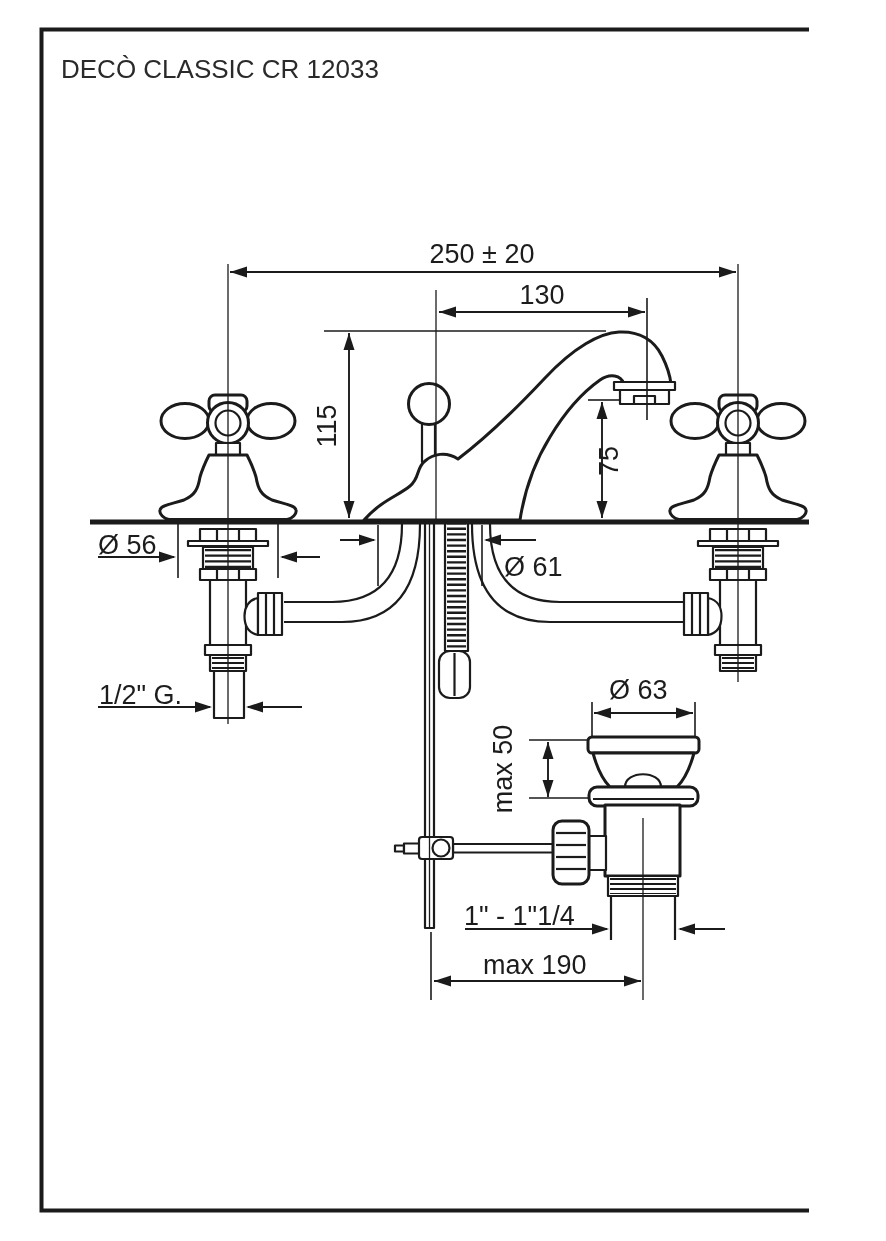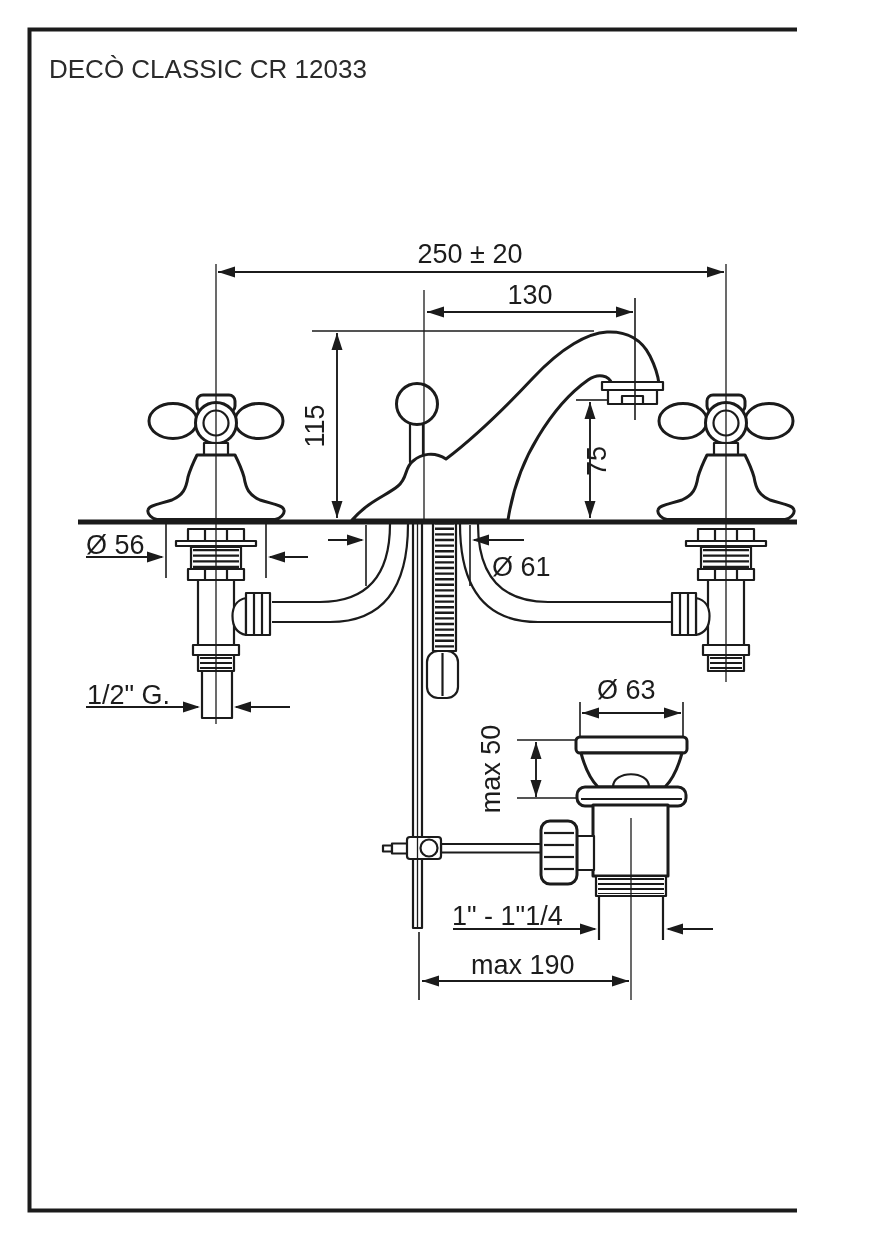--- a/index.html
+++ b/index.html
@@ -1,17 +1,17 @@
 <!DOCTYPE html>
 <html><head>
 <meta charset="utf-8">
 <style>
   html,body{margin:0;padding:0;background:#ffffff;}
   .page{position:relative;width:797px;height:1241px;background:#ffffff;overflow:hidden;
-        font-family:"Liberation Sans", sans-serif;}
+        font-family:"Liberation Sans", sans-serif;margin-left:12px;}
   svg{display:block;}
   
   .ol  {fill:#ffffff;stroke:#1b1b1b;stroke-width:3;stroke-linejoin:round;}
   .ol2 {fill:#ffffff;stroke:#1b1b1b;stroke-width:2.2;stroke-linejoin:round;}
   .ln2 {fill:none;stroke:#1b1b1b;stroke-width:2.2;}
   .deck{stroke:#1b1b1b;stroke-width:5;}
   .cl  {stroke:#1b1b1b;stroke-width:1.3;}
   .ext {stroke:#1b1b1b;stroke-width:1.6;}
   .dim {stroke:#1b1b1b;stroke-width:1.9;}
   .arr {fill:#1b1b1b;stroke:none;}

